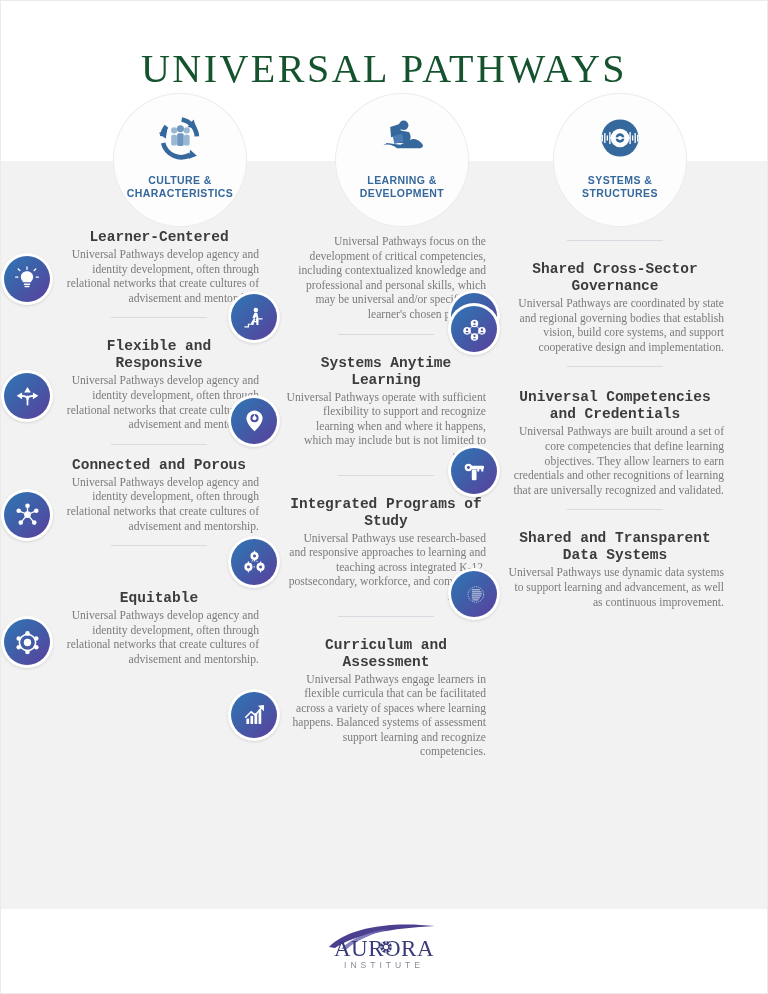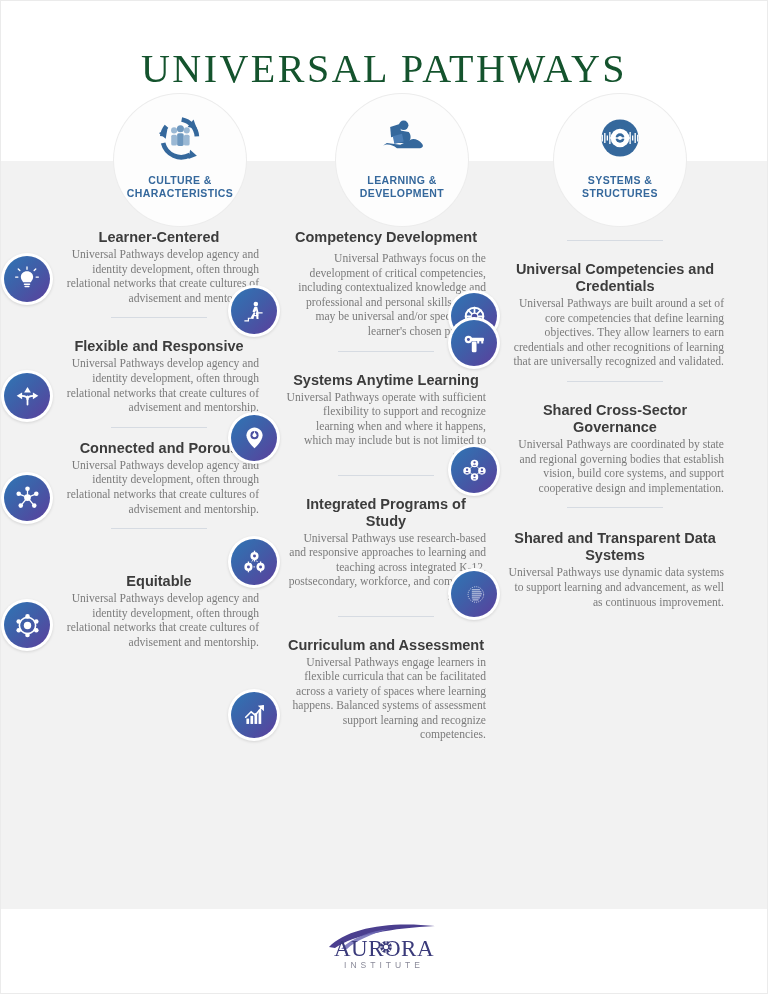--- a/index.html
+++ b/index.html
@@ -124,21 +124,21 @@
 
   .entry {
     position: relative;
     margin-bottom: 12px;
   }
   .entry-body {
     position: relative;
   }
   .entry-title {
     text-align: center;
-    font-family: Liberation Sans, sans-serif;
+    font-family: Liberation Mono, monospace;
     font-weight: bold;
     font-size: 14.5px;
     line-height: 17px;
     color: #3c3c3c;
     margin: 0 0 2px 0;
   }
   .entry-text {
     text-align: right;
     font-family: "Liberation Serif", serif;
     font-size: 11.6px;
@@ -434,21 +434,20 @@
                 <path d="M22 21 L25 21 L26 31 L23 31 Z"></path>
                 <path d="M19 21 L21.5 22.5 L17 31 L14.5 29 Z"></path>
               </g>
               <g fill="none" stroke="#ffffff" stroke-width="1.8">
                 <path d="M5 34 L11 34 L11 30 L18 30 L18 26 L25 26 L25 22 L32 22"></path>
               </g>
             </svg>
           </div>
         </div>
         <div class="entry-body">
-          <div class="entry-title">Competency Development</div>
           <div class="entry-text" style="margin-top:6px;">Universal Pathways focus on the development of critical competencies, including contextualized knowledge and professional and personal skills, which may be universal and/or specific to a learner's chosen pathway.</div>
         </div>
         <div class="entry-divider"></div>
       </div>
 
       <div class="entry" style="margin-bottom:20px;">
         <div class="entry-icon" style="top:40px;">
           <div class="disc">
             <svg viewBox="0 0 40 40" width="27" height="27">
               <path d="M20 5 C13.4 5 8 10.4 8 17 C8 25 20 36 20 36 C20 36 32 25 32 17 C32 10.4 26.6 5 20 5 Z" fill="#ffffff"></path>
@@ -542,42 +541,20 @@
                   <line x1="25" y1="25" x2="29" y2="29"></line>
                 <line x1="29" y1="11" x2="24.5" y2="15.5"></line>
                   <line x1="15" y1="25" x2="11" y2="29"></line>
               </g>
             </svg>
           </div>
         </div>
         <div class="entry-divider"></div>
       </div>
 
-      <div class="entry" style="margin-bottom:20px;">
-        <div class="entry-icon" style="top:56px;">
-          <div class="disc">
-            <svg viewBox="0 0 40 40" width="27" height="27">
-              <g fill="#ffffff">
-                <circle cx="11" cy="14" r="5.5"></circle>
-                <rect x="14" y="11.5" width="20" height="5" rx="1.2"></rect>
-                <rect x="24" y="16" width="3" height="4"></rect>
-                <rect x="30" y="16" width="3" height="4"></rect>
-                <rect x="16" y="17" width="7" height="16" rx="2"></rect>
-              </g>
-              <circle cx="11" cy="14" r="2.2" fill="#4a4fa0"></circle>
-            </svg>
-          </div>
-        </div>
-        <div class="entry-body">
-          <div class="entry-title">Universal Competencies and Credentials</div>
-          <div class="entry-text">Universal Pathways are built around a set of core competencies that define learning objectives. They allow learners to earn credentials and other recognitions of learning that are universally recognized and validated.</div>
-        </div>
-        <div class="entry-divider"></div>
-      </div>
-
       <div class="entry" style="margin-bottom:22px;">
         <div class="entry-icon" style="top:42px;">
           <div class="disc">
             <svg viewBox="0 0 40 40" width="27" height="27">
               <g fill="none" stroke="#ffffff" stroke-width="1.2">
                 <path d="M20 12 L10 22 L20 30 L30 22 Z"></path>
               </g>
               <g fill="#ffffff">
                 <circle cx="20" cy="11" r="5.6"></circle>
                   <circle cx="9" cy="22" r="5.6"></circle>
@@ -593,20 +570,42 @@
                   <path d="M28.3 25.6 C28.6 23.3 33.4 23.3 33.7 25.6 Z"></path>
                 <circle cx="20" cy="29.4" r="1.7"></circle>
                   <path d="M17.3 34.6 C17.6 32.3 22.4 32.3 22.7 34.6 Z"></path>
               </g>
             </svg>
           </div>
         </div>
         <div class="entry-body">
           <div class="entry-title">Shared Cross-Sector Governance</div>
           <div class="entry-text">Universal Pathways are coordinated by state and regional governing bodies that establish vision, build core systems, and support cooperative design and implementation.</div>
+        </div>
+        <div class="entry-divider"></div>
+      </div>
+
+      <div class="entry" style="margin-bottom:20px;">
+        <div class="entry-icon" style="top:56px;">
+          <div class="disc">
+            <svg viewBox="0 0 40 40" width="27" height="27">
+              <g fill="#ffffff">
+                <circle cx="11" cy="14" r="5.5"></circle>
+                <rect x="14" y="11.5" width="20" height="5" rx="1.2"></rect>
+                <rect x="24" y="16" width="3" height="4"></rect>
+                <rect x="30" y="16" width="3" height="4"></rect>
+                <rect x="16" y="17" width="7" height="16" rx="2"></rect>
+              </g>
+              <circle cx="11" cy="14" r="2.2" fill="#4a4fa0"></circle>
+            </svg>
+          </div>
+        </div>
+        <div class="entry-body">
+          <div class="entry-title">Universal Competencies and Credentials</div>
+          <div class="entry-text">Universal Pathways are built around a set of core competencies that define learning objectives. They allow learners to earn credentials and other recognitions of learning that are universally recognized and validated.</div>
         </div>
         <div class="entry-divider"></div>
       </div>
 
       <div class="entry">
         <div class="entry-icon" style="top:38px;">
           <div class="disc">
             <svg viewBox="0 0 40 40" width="27" height="27">
               <path d="M19 5 A15 15 0 1 0 19 35 A12.5 12.5 0 1 1 19 5 Z" fill="#ffffff"></path>
               <circle cx="22" cy="20" r="11.5" fill="none" stroke="#ffffff" stroke-width="1" stroke-dasharray="1.6 1.6"></circle>

